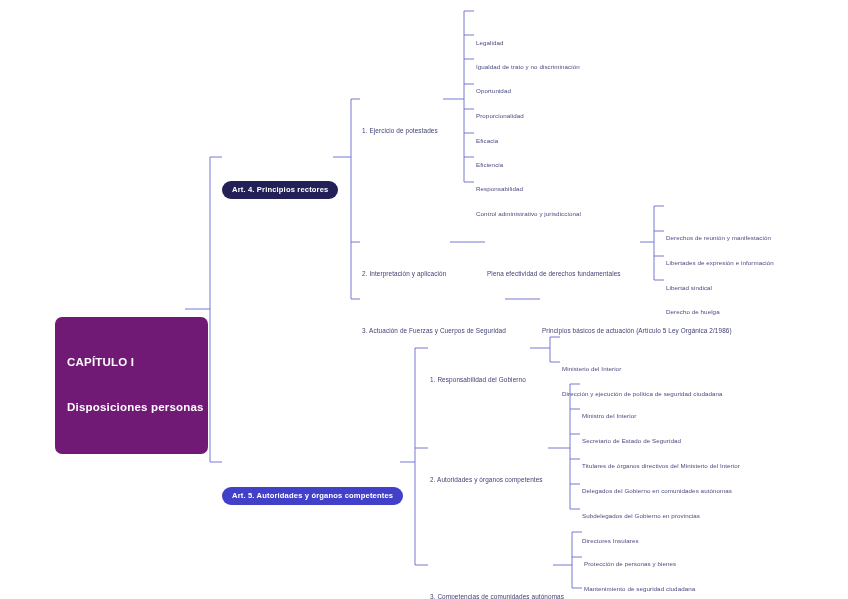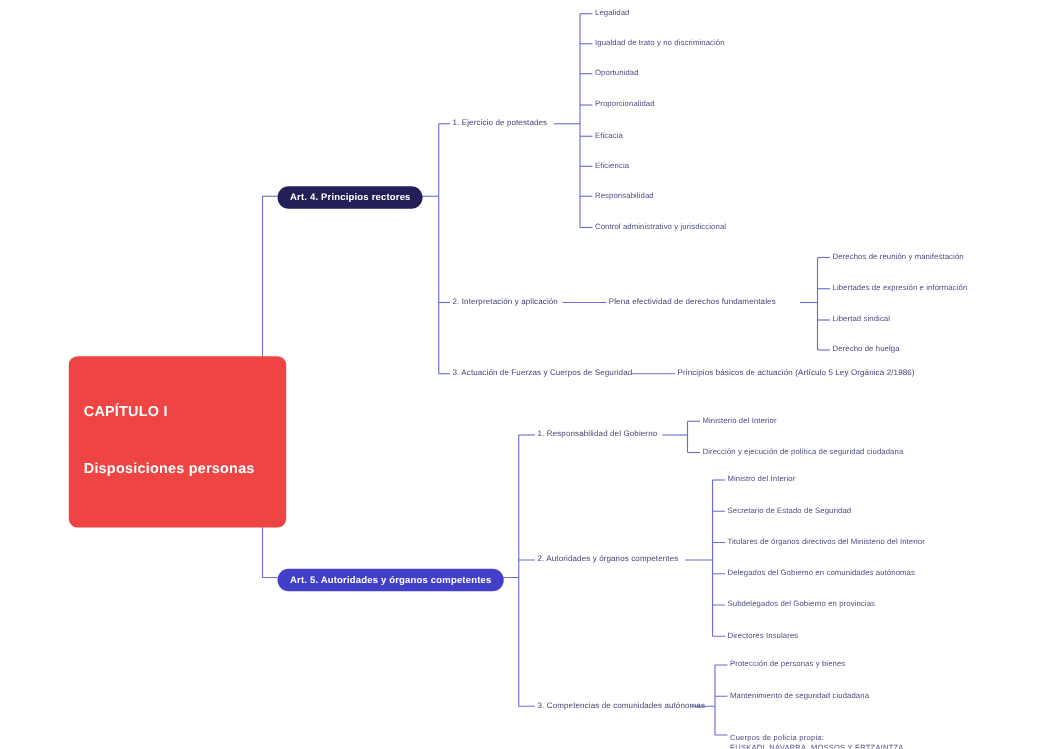--- a/index.html
+++ b/index.html
@@ -24,27 +24,28 @@
     left: 0;
     top: 0;
     width: 848px;
     height: 599px;
     pointer-events: none;
   }
   .node {
     position: absolute;
     box-sizing: border-box;
     white-space: pre;
+    margin-top: 32px;
   }
   
   .root-node {
-    background: #ef4444;
+    background: #701a75;
     color: #ffffff;
     border-radius: 7px;
-    padding: 8px 25px 9px 12px;
+    padding: 8px 4px 9px 12px;
     font-size: 11.5px;
     line-height: 15px;
     font-weight: bold;
     letter-spacing: 0.2px;
   }
   .root-line {
     display: block;
   }
   
   .branch-node {

